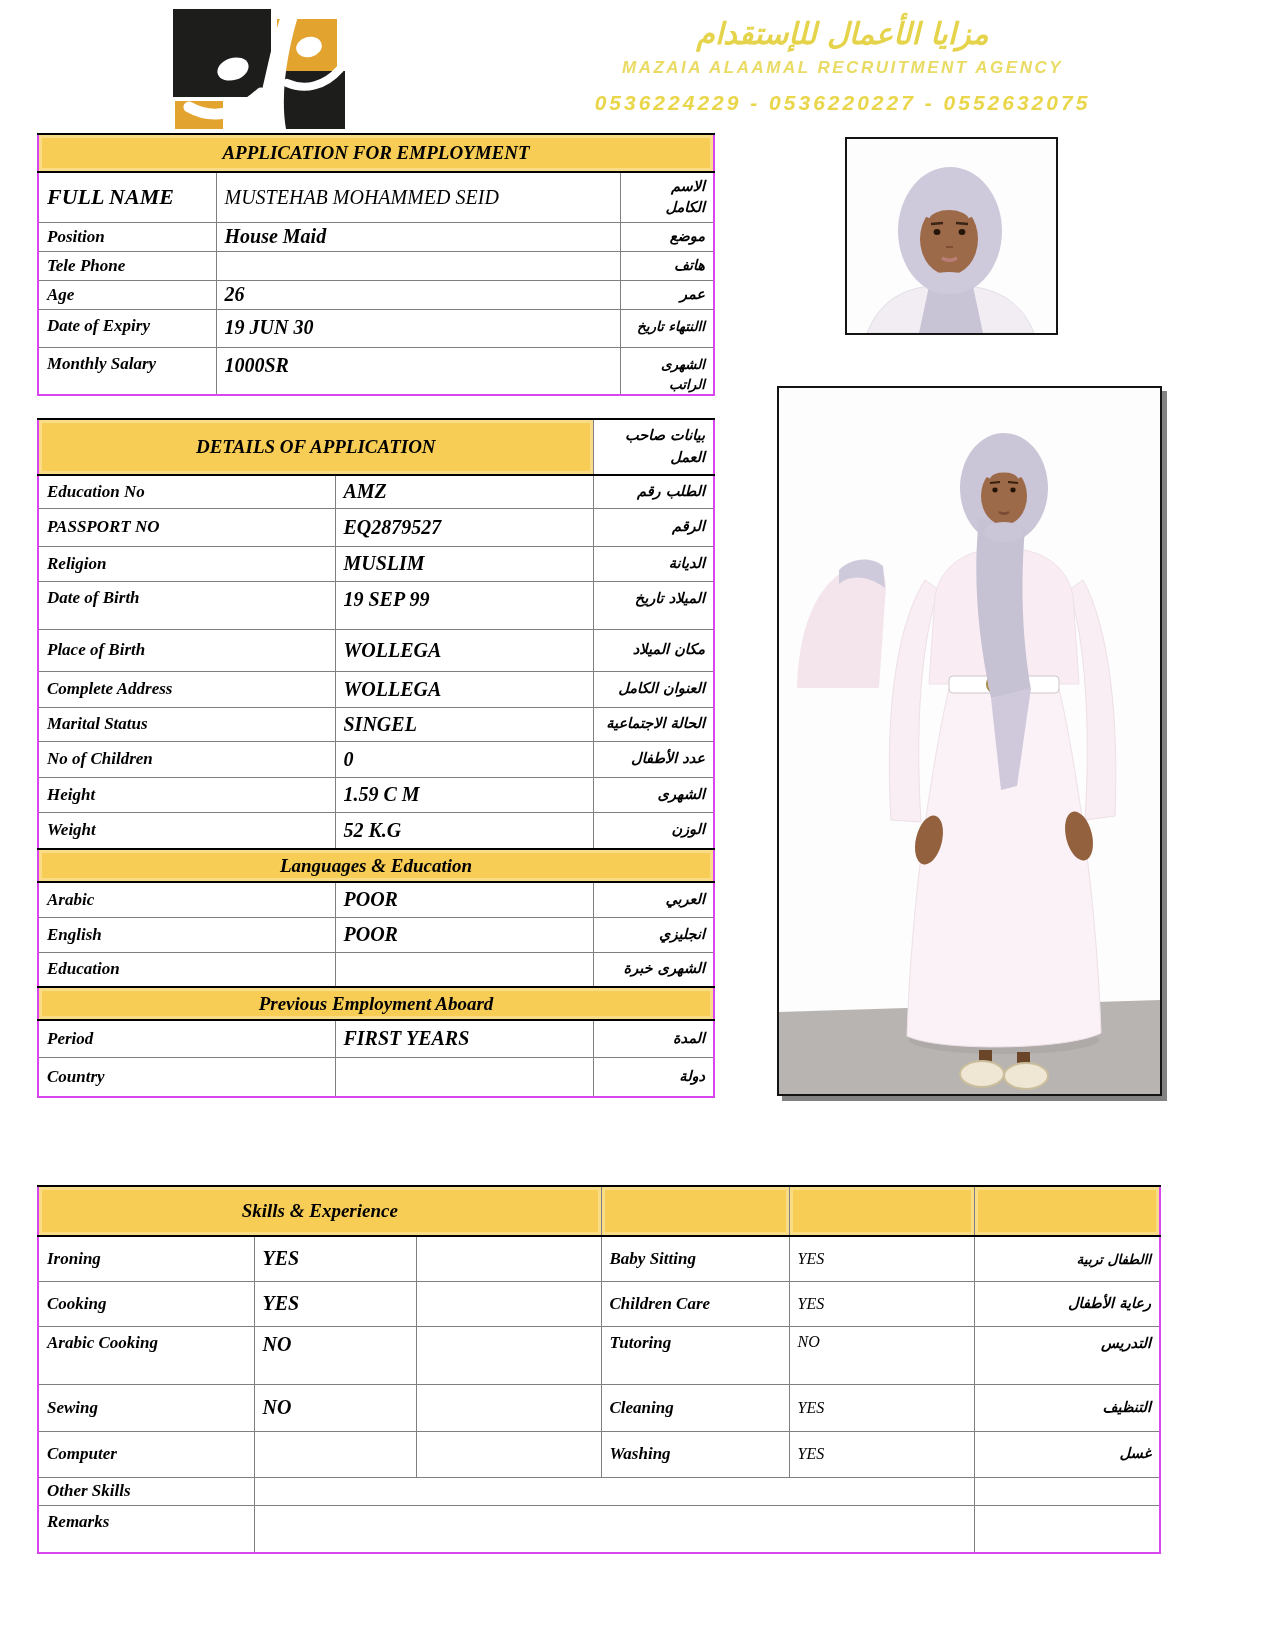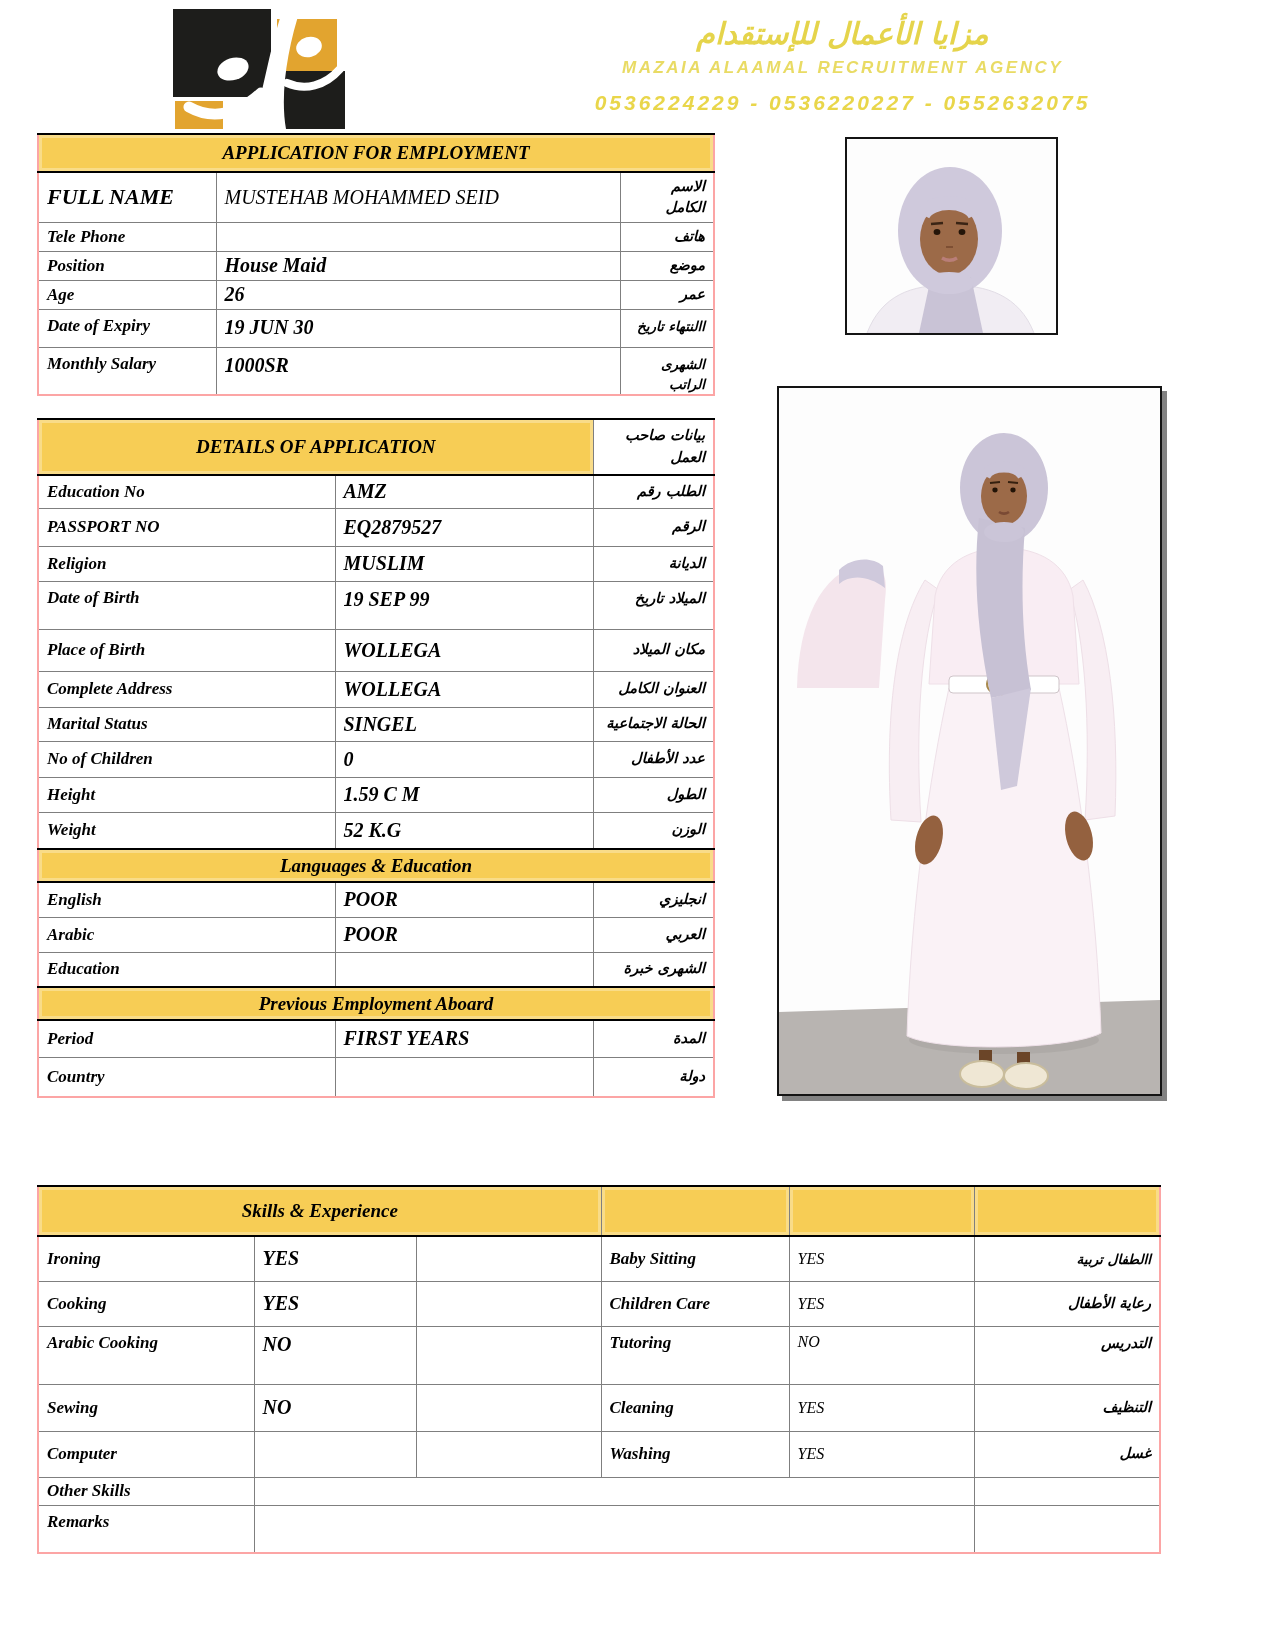--- a/index.html
+++ b/index.html
@@ -12,21 +12,21 @@
   .hdr { position:absolute; left:520px; top:16px; width:645px; text-align:center; }
   .hdr-ar { font-family:"DejaVu Sans", sans-serif; direction:rtl; font-weight:bold;
             font-size:30px; color:#e5d44b; letter-spacing:1px; }
   .hdr-en { font-family:"Liberation Sans", sans-serif; font-weight:bold; font-size:17px;
             color:#e9db64; letter-spacing:2.5px; margin-top:7px; }
   .hdr-ph { font-family:"Liberation Sans", sans-serif; font-weight:bold; font-size:21px;
             color:#e9d64a; letter-spacing:3px; margin-top:13px; }
 
   
   table.t { position:absolute; border-collapse:collapse; table-layout:fixed;
-            border:2px solid #fca5a5; background:#fff; }
+            border:2px solid #d946ef; background:#fff; }
   table.t td { border:1px solid #7f7f7f; padding:0 8px; vertical-align:middle; overflow:hidden; }
   tr.yh td { background:#F7CD55; border-top:2px solid #000; border-bottom:2px solid #000;
              text-align:center; font-weight:bold; font-size:19px;
              box-shadow:inset 0 0 0 3px rgba(255,255,255,0.30); }
   .t1 { left:37px; top:133px; width:676px; }
   .t2 { left:37px; top:418px; width:676px; }
   .t3 { left:37px; top:1185px; width:1122px; }
   .lbl { font-weight:bold; font-size:17px; }
   .big { font-size:22px; }
   .val { font-weight:bold; font-size:20px; }
@@ -95,28 +95,28 @@
     <tbody>
         <tr class="yh" style="height:38px">
       <td colspan="3">APPLICATION FOR EMPLOYMENT</td>
     </tr>
     <tr style="height:50px">
       <td class="lbl big">FULL NAME</td>
       <td class="val reg">MUSTEHAB MOHAMMED SEID</td>
       <td class="arc" dir="rtl">الاسم الكامل</td>
     </tr>
     <tr style="height:29px">
+      <td class="lbl">Position</td>
+      <td class="val">House Maid</td>
+      <td class="arc" dir="rtl">موضع</td>
+    </tr>
+    <tr style="height:29px">
       <td class="lbl">Tele Phone</td>
       <td class="val"></td>
       <td class="arc" dir="rtl">هاتف</td>
-    </tr>
-    <tr style="height:29px">
-      <td class="lbl">Position</td>
-      <td class="val">House Maid</td>
-      <td class="arc" dir="rtl">موضع</td>
     </tr>
     <tr style="height:29px">
       <td class="lbl">Age</td>
       <td class="val">26</td>
       <td class="arc" dir="rtl">عمر</td>
     </tr>
     <tr class="vt" style="height:38px">
       <td class="lbl">Date of Expiry</td>
       <td class="val">19 JUN 30</td>
       <td class="arc arc-sm" dir="rtl">االنتهاء تاريخ</td>
@@ -176,39 +176,39 @@
       <td class="arc" dir="rtl">الحالة الاجتماعية</td>
     </tr>
     <tr style="height:36px">
       <td class="lbl">No of Children</td>
       <td class="val">0</td>
       <td class="arc" dir="rtl">عدد الأطفال</td>
     </tr>
     <tr style="height:35px">
       <td class="lbl">Height</td>
       <td class="val">1.59 C M</td>
-      <td class="arc" dir="rtl">الطول</td>
+      <td class="arc" dir="rtl">الشهرى</td>
     </tr>
     <tr style="height:37px">
       <td class="lbl">Weight</td>
       <td class="val">52 K.G</td>
       <td class="arc" dir="rtl">الوزن</td>
     </tr>
     <tr class="yh" style="height:33px">
       <td colspan="3">Languages &amp; Education</td>
     </tr>
     <tr style="height:35px">
+      <td class="lbl">Arabic</td>
+      <td class="val">POOR</td>
+      <td class="arc" dir="rtl">العربي</td>
+    </tr>
+    <tr style="height:35px">
       <td class="lbl">English</td>
       <td class="val">POOR</td>
       <td class="arc" dir="rtl">انجليزي</td>
-    </tr>
-    <tr style="height:35px">
-      <td class="lbl">Arabic</td>
-      <td class="val">POOR</td>
-      <td class="arc" dir="rtl">العربي</td>
     </tr>
     <tr style="height:35px">
       <td class="lbl">Education</td>
       <td class="val"></td>
       <td class="arc" dir="rtl">الشهرى خبرة</td>
     </tr>
     <tr class="yh" style="height:33px">
       <td colspan="3">Previous Employment Aboard</td>
     </tr>
     <tr style="height:37px">

